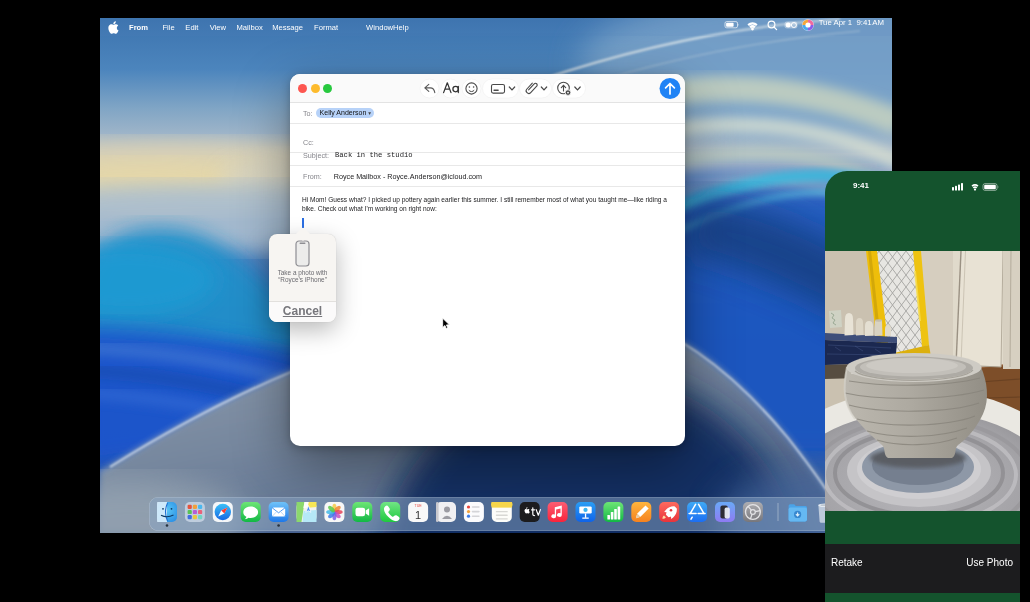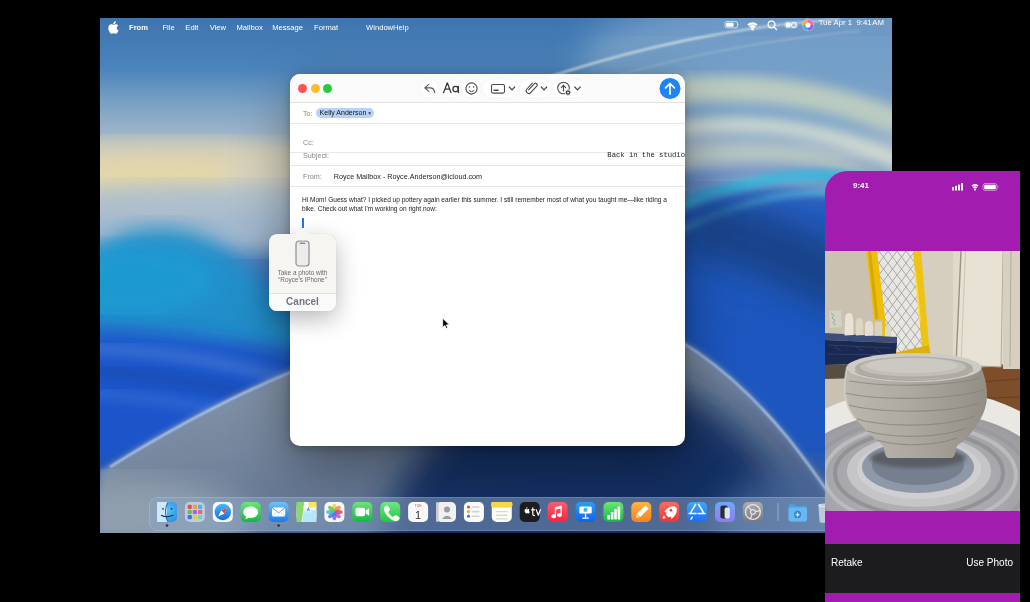--- a/index.html
+++ b/index.html
@@ -16,25 +16,25 @@
 #toolbar{position:absolute;left:0;top:0;width:395px;height:29px;background:#fafafa;border-radius:10px 10px 0 0;border-bottom:1px solid #e3e3e3;}
 .tl{position:absolute;top:9.5px;width:9px;height:9px;border-radius:50%;}
 .row{position:absolute;left:0;width:395px;border-bottom:1px solid #e8e8e8;display:flex;align-items:center;font-size:7.2px;}
 .row .lab{color:#85858b;margin-left:13px;}
 .row .val{color:#1a1a1c;}
 #body-text{position:absolute;left:12px;top:121px;width:366px;font-size:6.55px;line-height:9.4px;color:#1a1a1c;}
 
 #popup{position:absolute;left:-21px;top:160px;width:67px;background:#f7f5f2;border-radius:8px;box-shadow:0 8px 24px rgba(0,0,0,0.28),0 0 1px rgba(0,0,0,0.2);}
 #popup .arrow{position:absolute;left:28.5px;top:-5px;width:10px;height:10px;background:#f7f5f2;transform:rotate(45deg);border-radius:2px 0 0 0;}
 #popup .ptxt{color:#6a6a6f;font-size:6.4px;text-align:center;line-height:7.4px;}
-#cancelrow{border-top:1px solid #e2e0dd;margin-top:9px;background:#fbfafa;border-radius:0 0 8px 8px;text-align:center;color:#77777c;font-weight:bold;font-size:10px;padding:2.5px 0 3.5px 0;}
+#cancelrow{border-top:1px solid #e2e0dd;margin-top:17px;background:#fbfafa;border-radius:0 0 8px 8px;text-align:center;color:#77777c;font-weight:bold;font-size:12px;padding:2.5px 0 3.5px 0;text-decoration:underline;}
 
 #dock{position:absolute;left:49px;top:479px;width:700px;height:34px;background:rgba(138,165,198,0.5);border-radius:9px;box-shadow:inset 0 0 0 0.5px rgba(255,255,255,0.3);}
 
-#overlay{position:absolute;left:825px;top:171px;width:195px;height:431px;background:#a21caf;border-top-left-radius:22px;}
+#overlay{position:absolute;left:825px;top:171px;width:195px;height:431px;background:#14532d;border-top-left-radius:22px;}
 #ostatus{position:absolute;left:0;top:8px;width:195px;height:14px;color:#fff;font-size:8px;font-weight:bold;}
 #retakebar{position:absolute;left:0;top:373px;width:195px;height:49px;background:#1c1c1e;color:#fff;font-size:10px;}
 #retakebar .rt{position:absolute;left:6px;top:13px;}
 #retakebar .up{position:absolute;right:7px;top:13px;}
 </style>
 </head>
 <body>
 <div id="canvas">
   <div id="desktop">
     <svg id="wall" width="792" height="515" viewBox="0 0 792 515">
@@ -195,21 +195,21 @@
           <path d="M255 20 L255 9.6 M250.6 13.9 L255 9.5 L259.4 13.9" stroke="#fff" stroke-width="1.7" fill="none" stroke-linecap="round" stroke-linejoin="round"></path>
         </svg>
       </div>
       <div class="row" style="top:29px;height:21px;">
         <span class="lab">To:</span>
         <span style="background:#b7d2f8;border-radius:5px;color:#111;padding:1.5px 3px 2px 4px;margin-left:3px;font-size:7px;">Kelly Anderson <span style="font-size:5.5px;color:#444;">▾</span></span>
       </div>
       <div class="row" style="top:50px;height:21px;margin-top:8px;">
           <span class="lab">Cc:</span>
         </div>
-      <div class="row" style="top:71px;height:21px;justify-content:space-between;">
+      <div class="row" style="top:71px;height:21px;">
           <span class="lab">Subject:</span>
           <span class="val" style="margin-left:6px;font-family:Liberation Mono, monospace;">Back in the studio</span>
         </div>
       <div class="row" style="top:92px;height:21px;">
           <span class="lab">From:</span>
           <span class="val" style="margin-left:12px;">Royce Mailbox - Royce.Anderson@icloud.com</span>
         </div>
       <div id="body-text">Hi Mom! Guess what? I picked up pottery again earlier this summer. I still remember most of what you taught me—like riding a bike. Check out what I'm working on right now:</div>
       <div style="position:absolute;left:12px;top:144px;width:1.5px;height:9.5px;background:#2b6fe3;"></div>
       <div id="popup">

